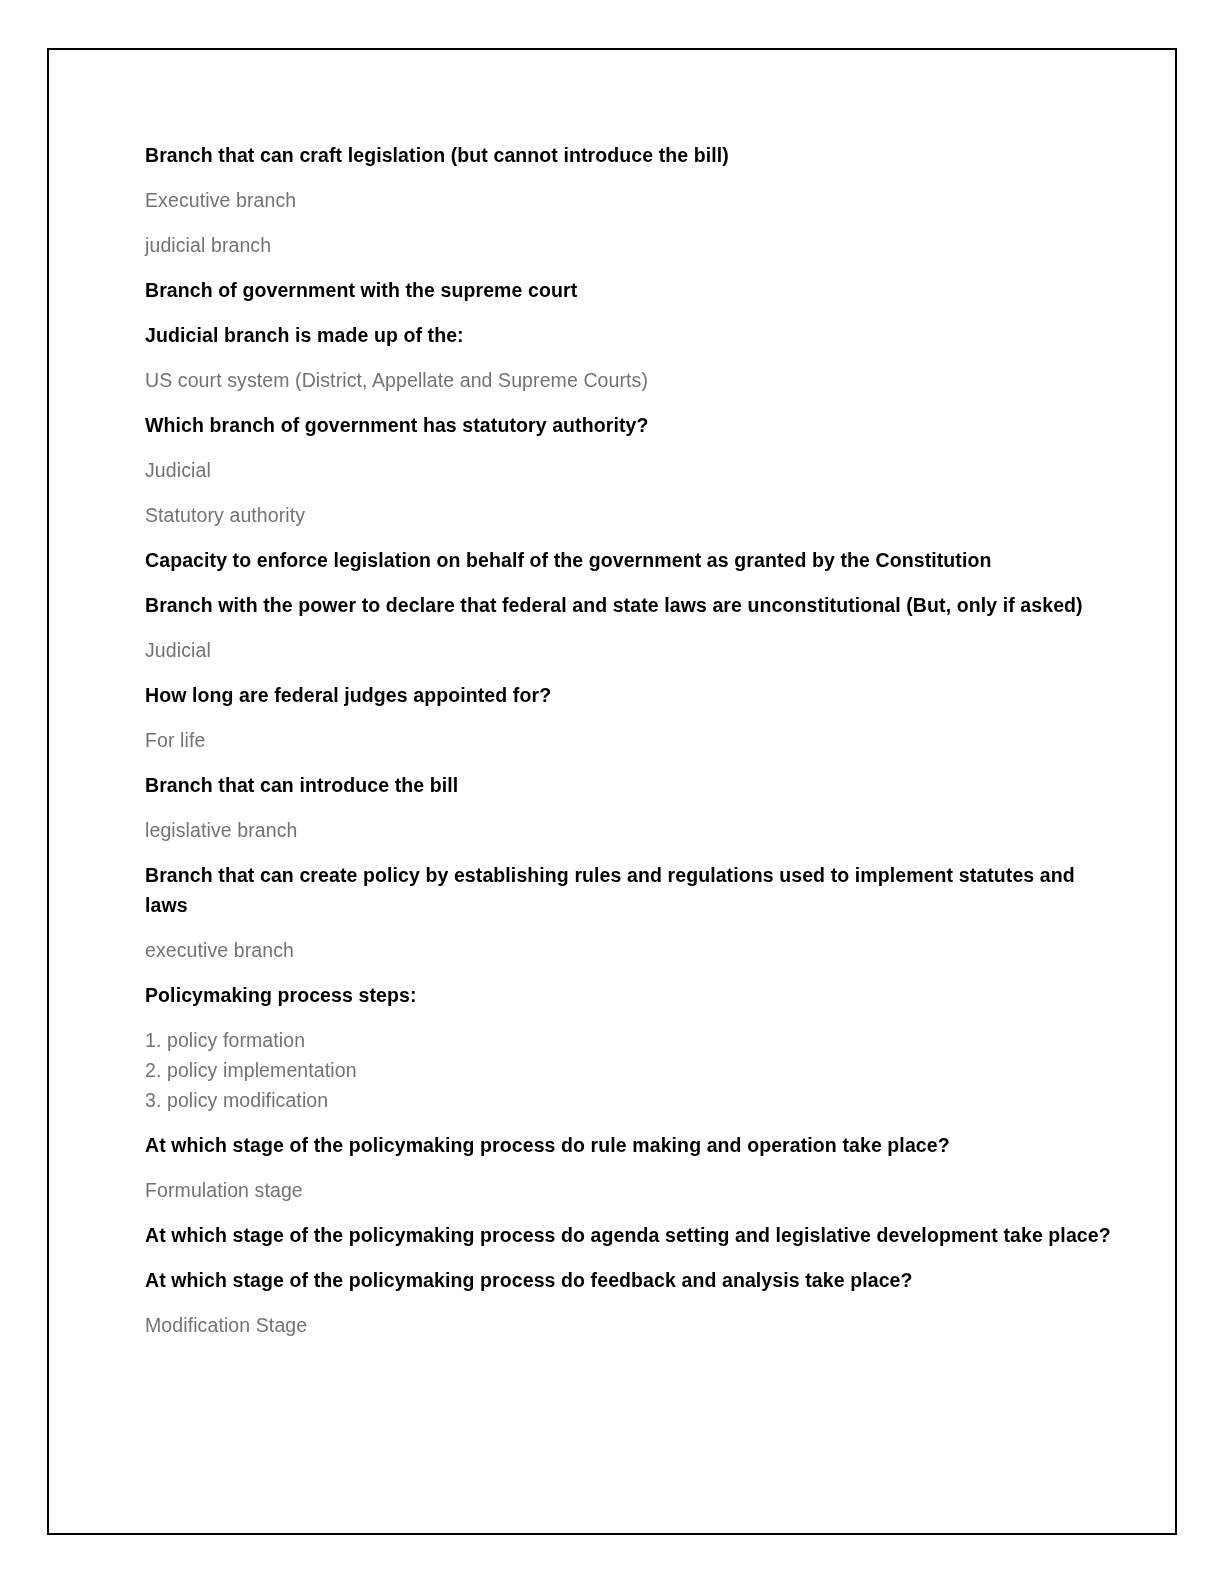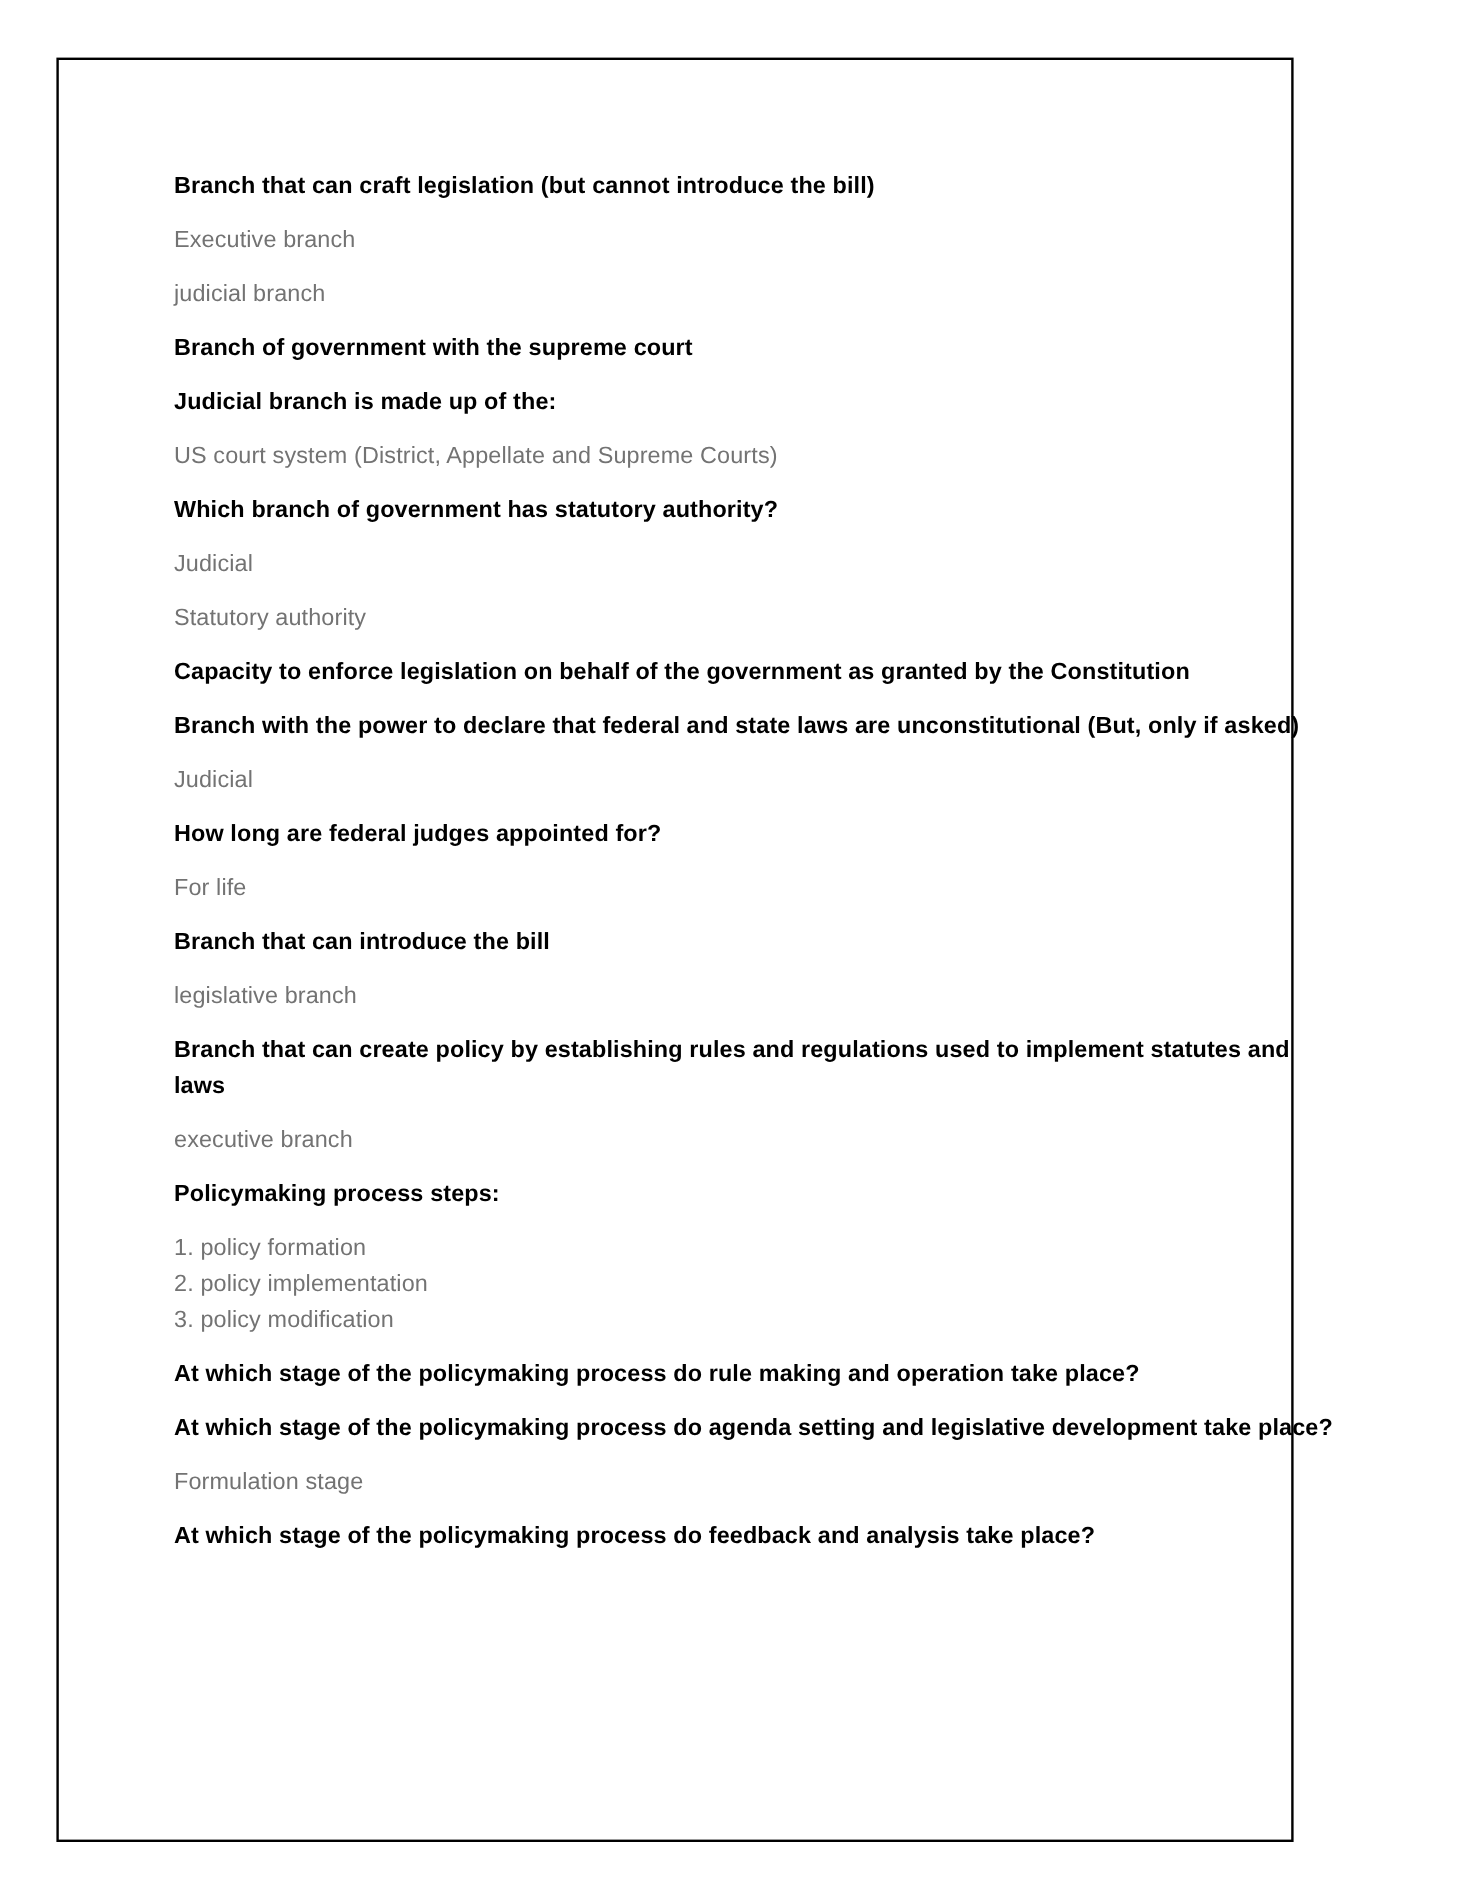--- a/index.html
+++ b/index.html
@@ -13,21 +13,21 @@
     height: 1584px;
     background: #ffffff;
     font-family: "Liberation Sans", sans-serif;
     color: #000000;
     overflow: hidden;
   }
   .page-border {
     position: absolute;
     left: 47px;
     top: 48px;
-    width: 1031px;
+    width: 1130px;
     height: 1487px;
     border: 2px solid #000000;
     box-sizing: border-box;
     background: #ffffff;
   }
   .content {
     position: absolute;
     left: 96px;
     top: 90px;
     width: 950px;
@@ -67,18 +67,19 @@
         <p class="qa answer">Judicial</p>
         <p class="qa question">How long are federal judges appointed for?</p>
         <p class="qa answer">For life</p>
         <p class="qa question">Branch that can introduce the bill</p>
         <p class="qa answer">legislative branch</p>
         <p class="qa question">Branch that can create policy by establishing rules and regulations used to implement statutes and<br>laws</p>
         <p class="qa answer">executive branch</p>
         <p class="qa question">Policymaking process steps:</p>
         <p class="qa answer">1. policy formation<br>2. policy implementation<br>3. policy modification</p>
         <p class="qa question">At which stage of the policymaking process do rule making and operation take place?</p>
+        <p class="qa answer">Formulation stage</p>
         <p class="qa question">At which stage of the policymaking process do agenda setting and legislative development take place?</p>
-        <p class="qa answer">Formulation stage</p>
         <p class="qa question">At which stage of the policymaking process do feedback and analysis take place?</p>
+        <p class="qa answer">Modification Stage</p>
       </div>
   </div>
 </div>
 
 </body></html>

